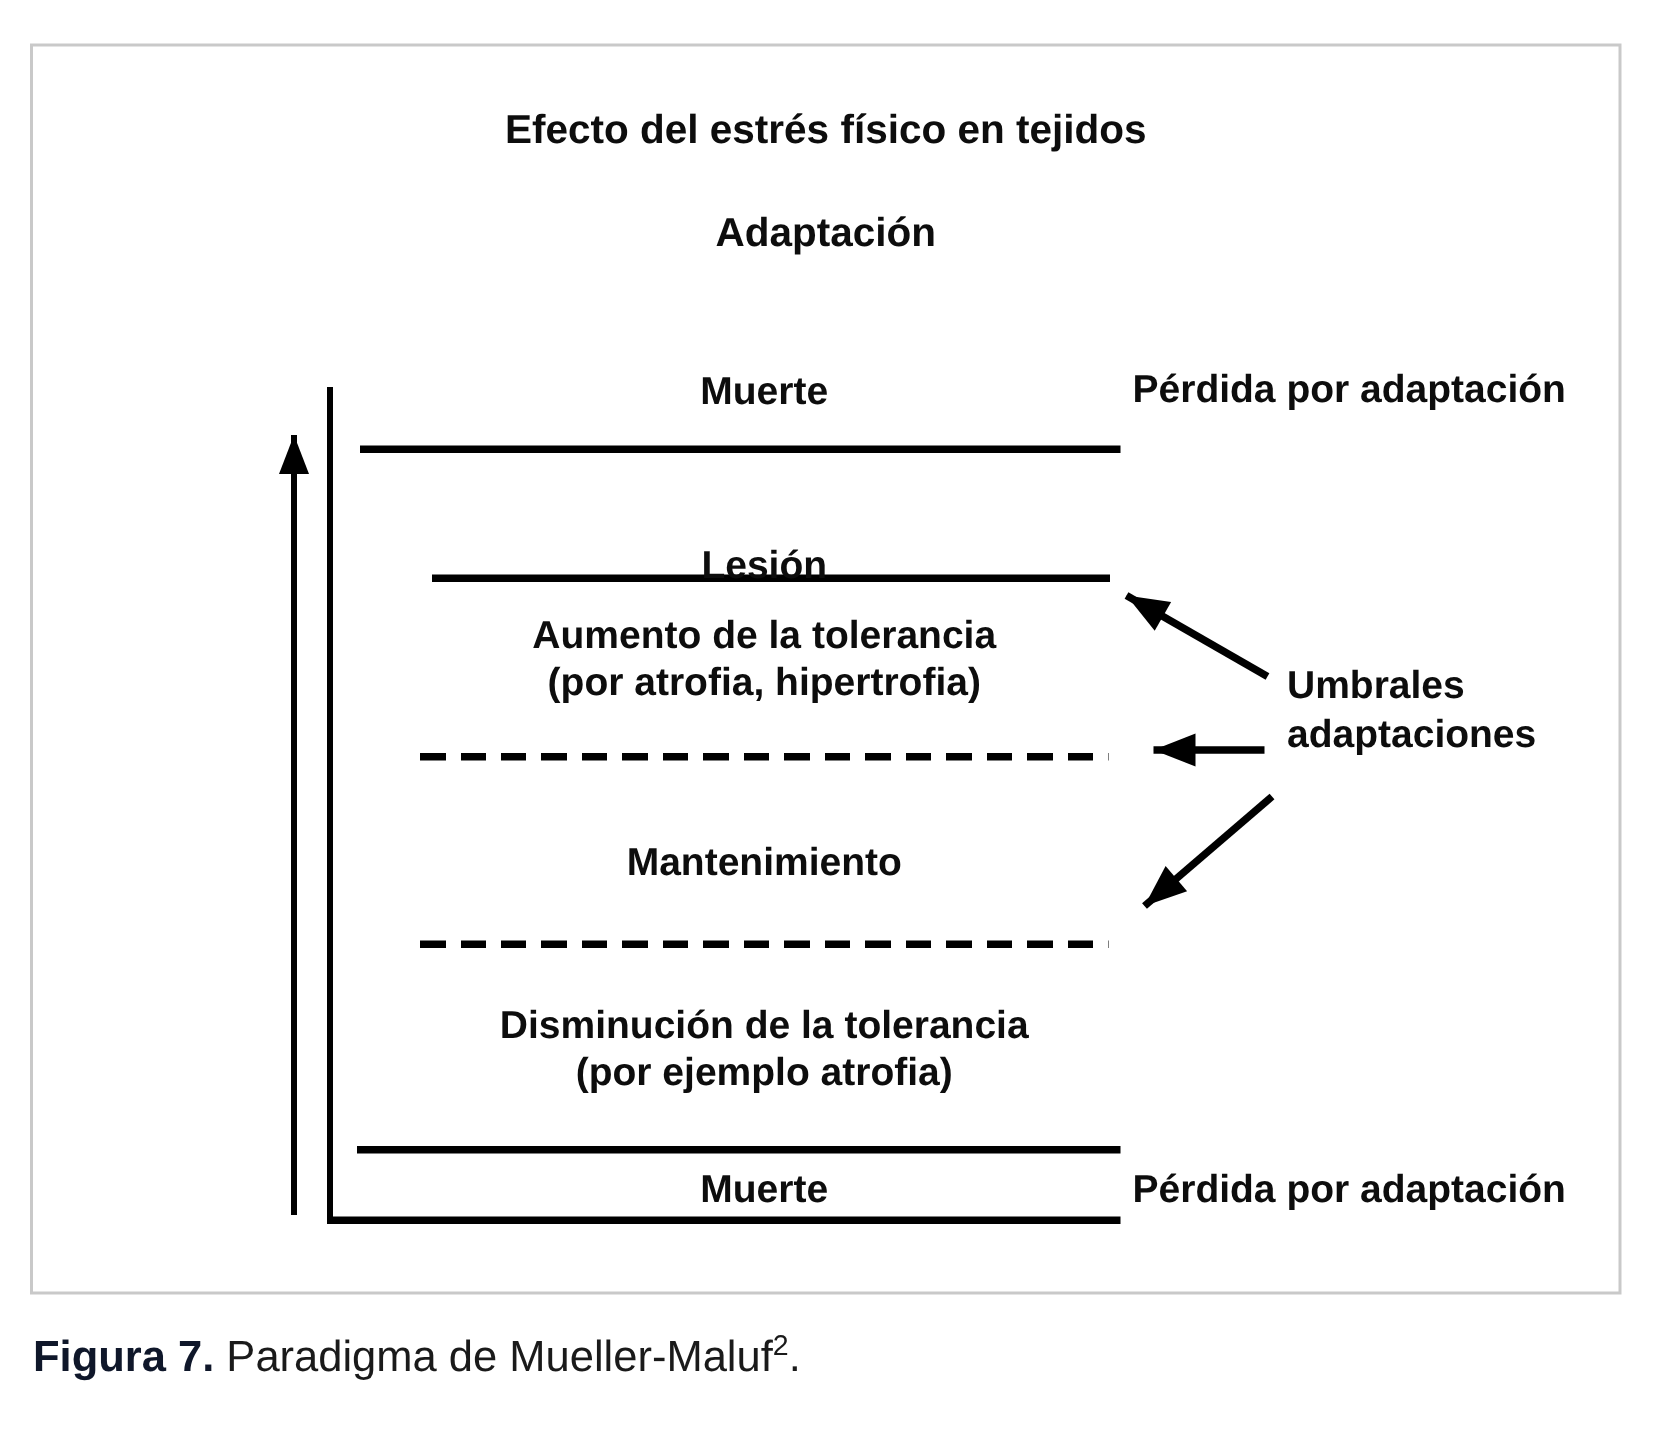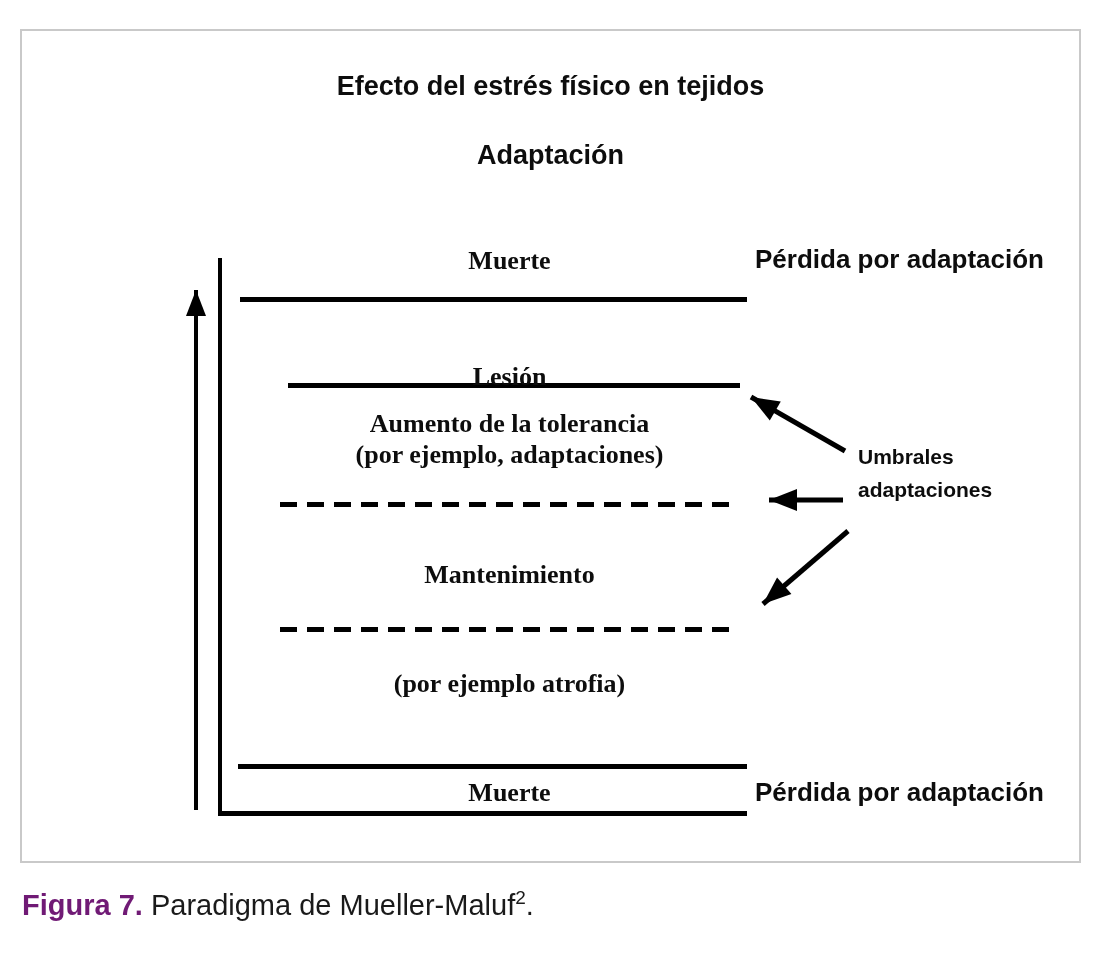--- a/index.html
+++ b/index.html
@@ -14,28 +14,28 @@
   }
   .abs{position:absolute;}
   .fig-title{left:0;top:40px;width:1057px;font-size:27px;font-weight:bold;text-align:center;white-space:nowrap;}
   .fig-subtitle{left:0;top:109px;width:1057px;font-size:27px;font-weight:bold;text-align:center;white-space:nowrap;}
   .axis-v{left:196px;top:227px;width:4px;height:557px;background:#000;}
   .axis-h{left:196px;top:780px;width:529px;height:5px;background:#000;}
   .zone-line{height:5px;background:#000;}
   .zone-line.dashed{
     background:repeating-linear-gradient(90deg,#000 0 17px,transparent 17px 27px);
   }
-  .zone-label{left:235px;width:505px;font-size:26px;font-weight:bold;text-align:center;line-height:31px;white-space:nowrap;font-family:Liberation Serif, serif;}
+  .zone-label{left:235px;width:505px;font-size:26px;font-weight:bold;text-align:center;line-height:31px;white-space:nowrap;}
   .side-label{font-size:26px;font-weight:bold;white-space:nowrap;}
   .nivel-label{left:27px;top:491px;font-size:26px;font-weight:bold;line-height:33px;}
-  .umbrales-label{left:836px;top:409px;font-size:21px;font-weight:bold;line-height:33px;}
+  .umbrales-label{left:836px;top:409px;font-size:26px;font-weight:bold;line-height:33px;}
   .nivel-label span,.umbrales-label span{display:block;}
   .arrow-layer{left:0;top:0;width:1057px;height:828px;pointer-events:none;}
   .caption{position:absolute;left:22px;top:889px;font-size:29px;white-space:nowrap;color:#1a1a1a;}
-  .caption .cap-label{font-weight:bold;color:#701a75;}
+  .caption .cap-label{font-weight:bold;color:#0f172a;}
   .caption sup{font-size:19px;line-height:0;vertical-align:super;}
 </style>
 </head>
 <body>
 
 <div class="figure-box">
 
   <div class="abs fig-subtitle">Adaptación</div>
   <div class="abs fig-title">Efecto del estrés físico en tejidos</div>
 
@@ -46,24 +46,25 @@
   <div class="abs zone-line" style="left:218px;top:266px;width:507px;"></div>
   <div class="abs zone-line" style="left:266px;top:352px;width:452px;"></div>
   <div class="abs zone-line dashed" style="left:258px;top:471px;width:459px;"></div>
   <div class="abs zone-line dashed" style="left:258px;top:596px;width:459px;"></div>
   <div class="abs zone-line" style="left:216px;top:733px;width:509px;"></div>
 
   <div class="abs zone-label" style="top:214px;">Muerte</div>
   <div class="abs zone-label" style="top:302px;margin-top:28px;">Lesión</div>
   <div class="abs zone-label" style="top:377px;text-align:center;">
     <div>Aumento de la tolerancia</div>
-    <div>(por ejemplo, adaptaciones)</div>
+    <div>(por atrofia, hipertrofia)</div>
   </div>
   <div class="abs zone-label" style="top:528px;">Mantenimiento</div>
   <div class="abs zone-label" style="top:637px;">
+    <div>Disminución de la tolerancia</div>
     <div>(por ejemplo atrofia)</div>
   </div>
   <div class="abs zone-label" style="top:746px;">Muerte</div>
 
   <div class="abs side-label" style="left:733px;top:213px;">Pérdida por adaptación</div>
   <div class="abs side-label" style="left:733px;top:746px;">Pérdida por adaptación</div>
 
   <div class="abs umbrales-label">
     <span>Umbrales</span>
     <span>adaptaciones</span>

